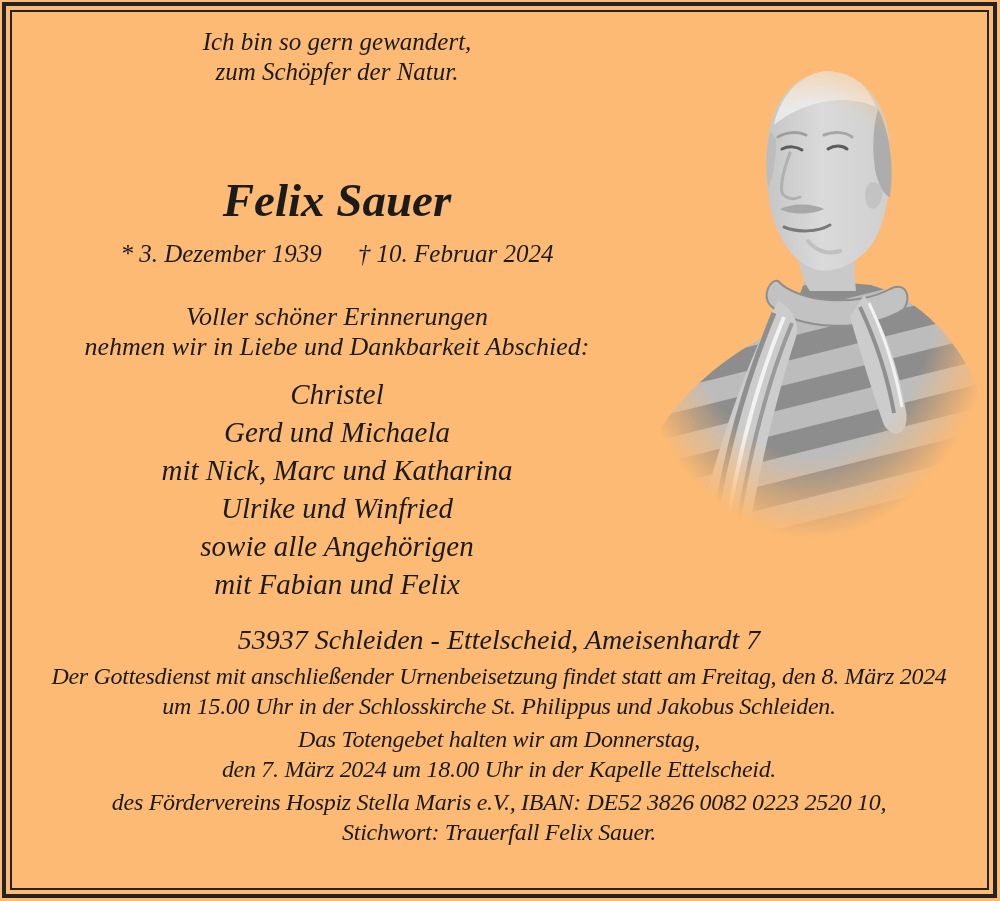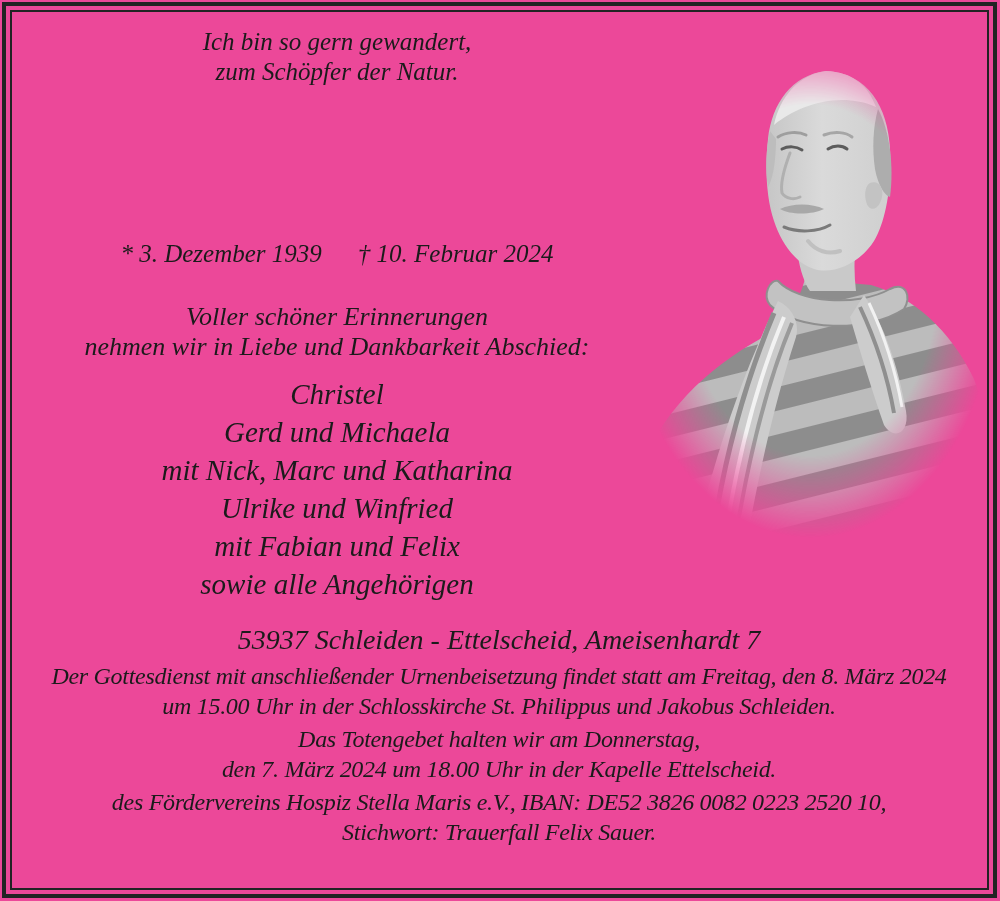--- a/index.html
+++ b/index.html
@@ -1,19 +1,19 @@
 <!DOCTYPE html>
 <html><head>
 <meta charset="utf-8">
 <style>
   html,body{margin:0;padding:0;background:#ffffff;}
   .page{
     position:relative;
     width:1000px;height:901px;
-    background:#ec4899;
+    background:#fdba74;
     color:#1b1b1b;
     font-family:"Liberation Serif", serif;
     font-style:italic;
     overflow:hidden;
   }
   .frame-outer{
     position:absolute;left:2px;top:2px;right:3px;bottom:3px;
     border:4px solid #232323;
     pointer-events:none;
   }
@@ -103,37 +103,38 @@
 
       <path d="M180,196 C188,206 200,210 212,206" fill="none" stroke="#c0c0c0" stroke-width="4" stroke-linecap="round"></path>
     </svg>
   </div>
 
   <div class="block poem">
     <div class="nw">Ich bin so gern gewandert,</div>
     <div class="nw">zum Schöpfer der Natur.</div>
   </div>
 
+  <div class="block deceased-name">Felix Sauer</div>
 
   <div class="block dates">
     <span class="nw">* 3. Dezember 1939</span><span class="date-sep"></span><span class="nw">† 10. Februar 2024</span>
   </div>
 
   <div class="block intro">
     <div class="nw">Voller schöner Erinnerungen</div>
     <div class="nw">nehmen wir in Liebe und Dankbarkeit Abschied:</div>
   </div>
 
   <div class="block mourners">
     <div class="nw">Christel</div>
     <div class="nw">Gerd und Michaela</div>
     <div class="nw">mit Nick, Marc und Katharina</div>
     <div class="nw">Ulrike und Winfried</div>
+    <div class="nw">sowie alle Angehörigen</div>
     <div class="nw">mit Fabian und Felix</div>
-    <div class="nw">sowie alle Angehörigen</div>
   </div>
 
   <div class="block bottom">
     <div class="address nw">53937 Schleiden - Ettelscheid, Ameisenhardt 7</div>
 
     <div class="group">
       <div class="nw">Der Gottesdienst mit anschließender Urnenbeisetzung findet statt am Freitag, den 8. März 2024</div>
       <div class="nw">um 15.00 Uhr in der Schlosskirche St. Philippus und Jakobus Schleiden.</div>
     </div>
 

